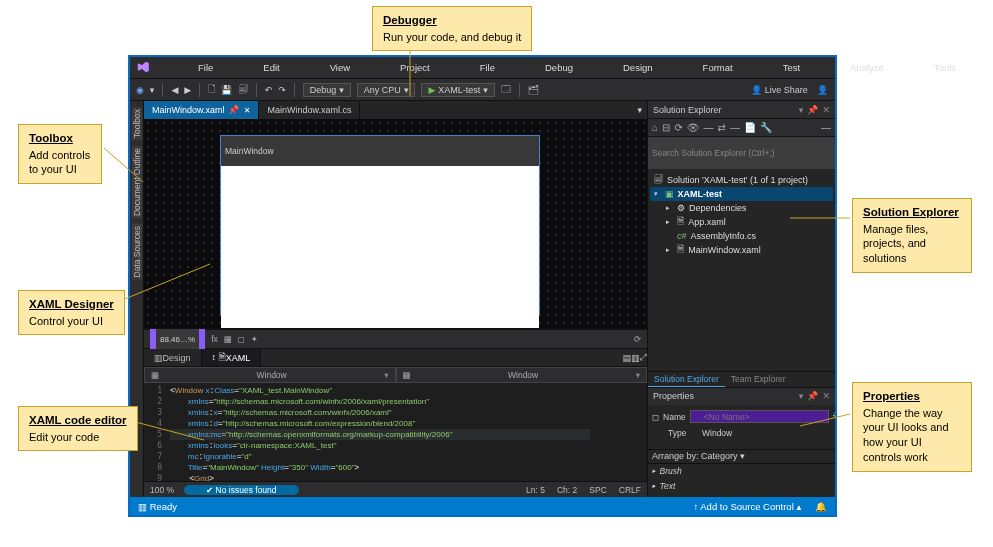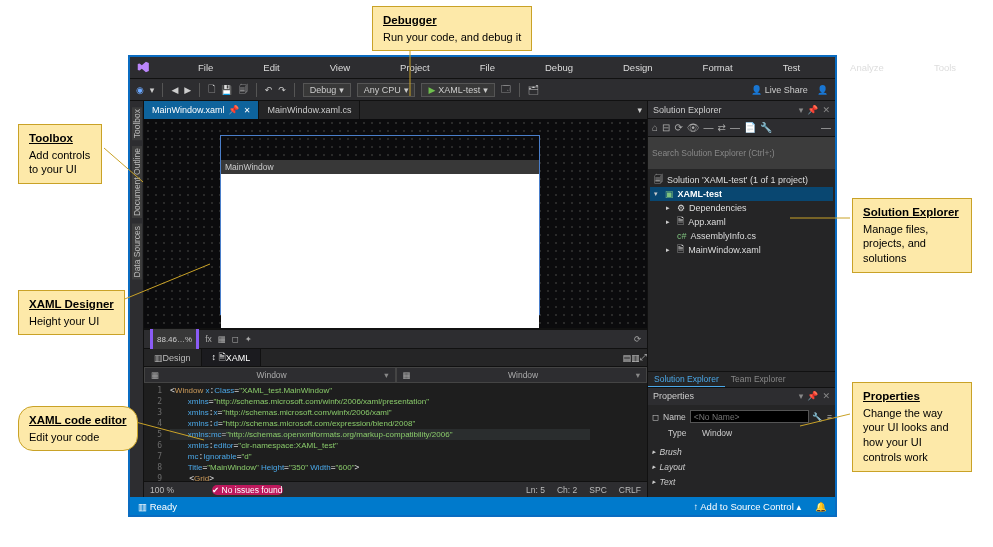--- a/index.html
+++ b/index.html
@@ -36,42 +36,42 @@
   .center { flex:1; display:flex; flex-direction:column; overflow:hidden; background:#1b1b1f;}
   .doc-tabs { height:18px; background:#252526; display:flex; align-items:center; font-size:9px;}
   .doc-tab { padding:0 8px; height:100%; display:flex; align-items:center; gap:4px; border-right:1px solid #111; color:#ccc;}
   .doc-tab.active { background:#0e639c; color:#fff;}
   .doc-tab .close { font-size:8px;}
 
   
   .designer-wrap { flex:0 0 210px; background:#0b0b0d; position:relative; border-bottom:1px solid #111; overflow:hidden;}
   .designer-wrap::before{content:"";position:absolute;inset:0;background-image:radial-gradient(#2a2a2a 1px,transparent 1px);background-size:8px 8px;}
   .art { position:absolute; left:76px; top:16px; width:320px; height:180px; border:1px solid #4a7ec9;}
-  .art-title { height:14px; background:#383838; color:#ccc; font-size:8.5px; padding:0 4px; display:flex; align-items:center;margin-top:24px;}
+  .art-title { height:30px; background:#383838; color:#ccc; font-size:8.5px; padding:0 4px; display:flex; align-items:center;}
   .art-body { background:#fff; height:calc(100% - 14px);}
   .designer-controls { height:20px; background:#2d2d30; display:flex; align-items:center; gap:6px; padding:0 6px; font-size:8.5px; color:#aaa; border-bottom:1px solid #111; border-top:1px solid #111;}
 
   
   .xaml-tabbar { height:18px; background:#252526; display:flex; align-items:center; font-size:9px; border-bottom:1px solid #111;}
   .xaml-tab { padding:0 10px; color:#bbb; height:100%; display:flex; align-items:center; border-right:1px solid #111;}
   .xaml-tab.active{background:#1b1b1f; color:#fff;}
   .window-combo { flex:1; display:flex;}
   .wcombo { flex:1; height:16px; background:#2d2d30; border:1px solid #444; display:flex; align-items:center; padding:0 6px; color:#aaa; font-size:8.5px; justify-content:space-between;}
   .wcombo::after{content:"▾";color:#888;}
 
   
   .editor { flex:1; background:#1e1e1e; display:flex; overflow:hidden; min-height:88px;}
   .gutter { width:22px; background:#1e1e1e; color:#6b6b6b; text-align:right; padding:2px 4px 2px 0; font-family:Consolas,monospace; font-size:8px; line-height:11px;}
   .code { padding:2px 0 2px 4px; font-family:Consolas,monospace; font-size:8px; line-height:11px; white-space:pre; color:#d4d4d4;}
   .t-brn{color:#cd9b5a;} .t-blu{color:#4ba8e8;} .t-grn{color:#8acb6b;}
   .code .line5{background:#2a2d2e; display:inline-block; min-width:420px;}
 
   
   .ed-status { height:16px; background:#2d2d30; display:flex; align-items:center; font-size:8.5px; color:#bbb; padding:0 6px; gap:10px; border-top:1px solid #111;}
-  .ed-status .ok { background:#be185d; color:#fff; padding:0 0; border-radius:7px;margin-left:28px;}
+  .ed-status .ok { background:#0369a1; color:#fff; padding:0 22px; border-radius:7px;}
   .ed-status .right { margin-left:auto; display:flex; gap:12px;}
 
   
   .rightcol { width:188px; background:#252526; border-left:1px solid #111; display:flex; flex-direction:column;}
   .panel-hd { height:17px; background:#2d2d30; display:flex; align-items:center; justify-content:space-between; padding:0 5px; font-size:9px; color:#ccc;}
   .panel-hd .ops{display:flex; gap:4px; color:#888;}
   .se-toolbar { height:19px; background:#2d2d30; border-top:1px solid #111; border-bottom:1px solid #111; display:flex; align-items:center; gap:4px; padding:0 4px;}
   .se-toolbar span{font-size:10px;color:#aaa;}
   .se-search { height:32px; background:#3c3c3c; display:flex; align-items:center; padding:0 4px; color:#888; font-size:8.5px;}
   .tree { padding:4px 2px; font-size:9px; color:#ddd; flex:0 0 auto;}
@@ -82,38 +82,38 @@
   .flex-fill{flex:1;}
 
   .se-tabs { height:16px; display:flex; font-size:8.5px; border-top:1px solid #111; margin-top:auto;}
   .se-tabs div{padding:0 6px; color:#888; display:flex;align-items:center;}
   .se-tabs .act{color:#4ba8e8; border-bottom:1px solid #4ba8e8;}
 
   
   .props { border-top:1px solid #111; display:flex; flex-direction:column; flex:1;}
   .prop-body { padding:4px; font-size:8.5px; color:#ccc;}
   .prop-row { display:flex; align-items:center; gap:4px; height:16px;}
-  .prop-row input{background:#000000;border:1px solid #555;color:#888;font-size:8.5px;height:13px;flex:1;padding:0 3px;}
+  .prop-row input{background:#4c1d95;border:1px solid #555;color:#888;font-size:8.5px;height:13px;flex:1;padding:0 13px;}
   .arrangeby{border-top:1px solid #111;border-bottom:1px solid #111;height:15px;display:flex;align-items:center;padding:0 4px;color:#ccc;margin-top:4px;}
   .cat{height:15px;display:flex;align-items:center;padding:0 4px;color:#ccc;gap:4px; font-size:8.5px;font-style:italic;}
   .cat::before{content:"▸"; color:#ccc;font-size:7px;}
 
   
   .vs-status { height:18px; background:#007acc; color:#fff; display:flex; align-items:center; padding:0 8px; font-size:9.5px;}
   .vs-status .rs { margin-left:auto; display:flex; gap:14px; align-items:center;}
 
-  .zoom-box{background:#383838;border:3px solid #8b5cf6;padding:16px 4px;height:16px;display:flex;align-items:center;font-size:8px;color:#ccc;}
+  .zoom-box{background:#383838;border:6px solid #8b5cf6;padding:16px 4px;height:16px;display:flex;align-items:center;font-size:8px;color:#ccc;}
 </style>
 </head>
 <body>
 
 <div class="callout" style="left:372px;top:6px;"><b>Debugger</b><span>Run your code, and debug it</span></div>
 <div class="callout" style="left:18px;top:124px; width:84px;"><b>Toolbox</b><span>Add controls to your UI</span></div>
-<div class="callout" style="left:18px;top:290px;"><b>XAML Designer</b><span>Height your UI</span></div>
-<div class="callout" style="left:18px;top:406px;border-radius:15px;"><b>XAML code editor</b><span>Edit your code</span></div>
+<div class="callout" style="left:18px;top:290px;"><b>XAML Designer</b><span>Control your UI</span></div>
+<div class="callout" style="left:18px;top:406px;"><b>XAML code editor</b><span>Edit your code</span></div>
 <div class="callout" style="left:852px;top:198px; width:120px;"><b>Solution Explorer</b><span>Manage files, projects, and solutions</span></div>
 <div class="callout" style="left:852px;top:382px; width:120px;"><b>Properties</b><span>Change the way your UI looks and how your UI controls work</span></div>
 
 <svg class="lines" width="993" height="547">
   <line x1="410" y1="48" x2="410" y2="96" stroke="#c9a227" stroke-width="1"></line>
   <line x1="104" y1="148" x2="143" y2="182" stroke="#c9a227" stroke-width="1"></line>
   <line x1="115" y1="303" x2="210" y2="264" stroke="#c9a227" stroke-width="1"></line>
   <line x1="128" y1="420" x2="204" y2="440" stroke="#c9a227" stroke-width="1"></line>
   <line x1="850" y1="218" x2="790" y2="218" stroke="#c9a227" stroke-width="1"></line>
   <line x1="850" y1="414" x2="800" y2="426" stroke="#c9a227" stroke-width="1"></line>
@@ -233,21 +233,21 @@
         </div>
       </div>
 
       <div class="editor">
         <div class="gutter" id="gutter">1<br>2<br>3<br>4<br>5<br>6<br>7<br>8<br>9<br></div>
         <div class="code" id="code">&lt;<span class="t-brn">Window </span><span class="t-blu">x</span>:<span class="t-blu">Class</span>=<span class="t-grn">"XAML_test.MainWindow"</span>
 <span class="t-blu">        xmlns</span>=<span class="t-grn">"http://schemas.microsoft.com/winfx/2006/xaml/presentation"</span>
 <span class="t-blu">        xmlns</span>:<span class="t-blu">x</span>=<span class="t-grn">"http://schemas.microsoft.com/winfx/2006/xaml"</span>
 <span class="t-blu">        xmlns</span>:<span class="t-blu">d</span>=<span class="t-grn">"http://schemas.microsoft.com/expression/blend/2008"</span>
 <span class="line5"><span class="t-blu">        xmlns</span>:<span class="t-blu">mc</span>=<span class="t-grn">"http://schemas.openxmlformats.org/markup-compatibility/2006"</span></span>
-<span class="t-blu">        xmlns</span>:<span class="t-blu">editor</span>=<span class="t-grn">"clr-namespace:XAML_test"</span>
+<span class="t-blu">        xmlns</span>:<span class="t-blu">looks</span>=<span class="t-grn">"clr-namespace:XAML_test"</span>
 <span class="t-blu">        mc</span>:<span class="t-blu">Ignorable</span>=<span class="t-grn">"d"</span>
 <span class="t-blu">        Title</span>=<span class="t-grn">"MainWindow" </span><span class="t-blu">Height</span>=<span class="t-grn">"350" </span><span class="t-blu">Width</span>=<span class="t-grn">"600"</span>&gt;
     &lt;<span class="t-brn">Grid</span>&gt;
 </div>
       </div>
       <div class="ed-status">
         <span>100 %</span>
         <span class="ok">✔ <span>No issues found</span></span>
         <span class="right">
           <span>Ln: 5</span>
@@ -320,23 +320,23 @@
             <input placeholder="&lt;No Name&gt;" style="">
             <span>🔧</span>
             <span>≡</span>
           </div>
           <div class="prop-row">
             <span style="width:12px"></span>
             <span style="width:30px">Type</span>
             <span>Window</span>
           </div>
         </div>
+        <div class="arrangeby">Arrange by: Category ▾</div>
         <div id="prop-cats">
             <div class="cat">Brush</div>
-            <div class="cat">Layout</div>
             <div class="cat">Text</div>
           </div>
       </div>
     </div>
   </div>
 
   <div class="vs-status">
     <span>▥</span>&nbsp;<span>Ready</span>
     <div class="rs">
       <span>↑ Add to Source Control ▴</span>

